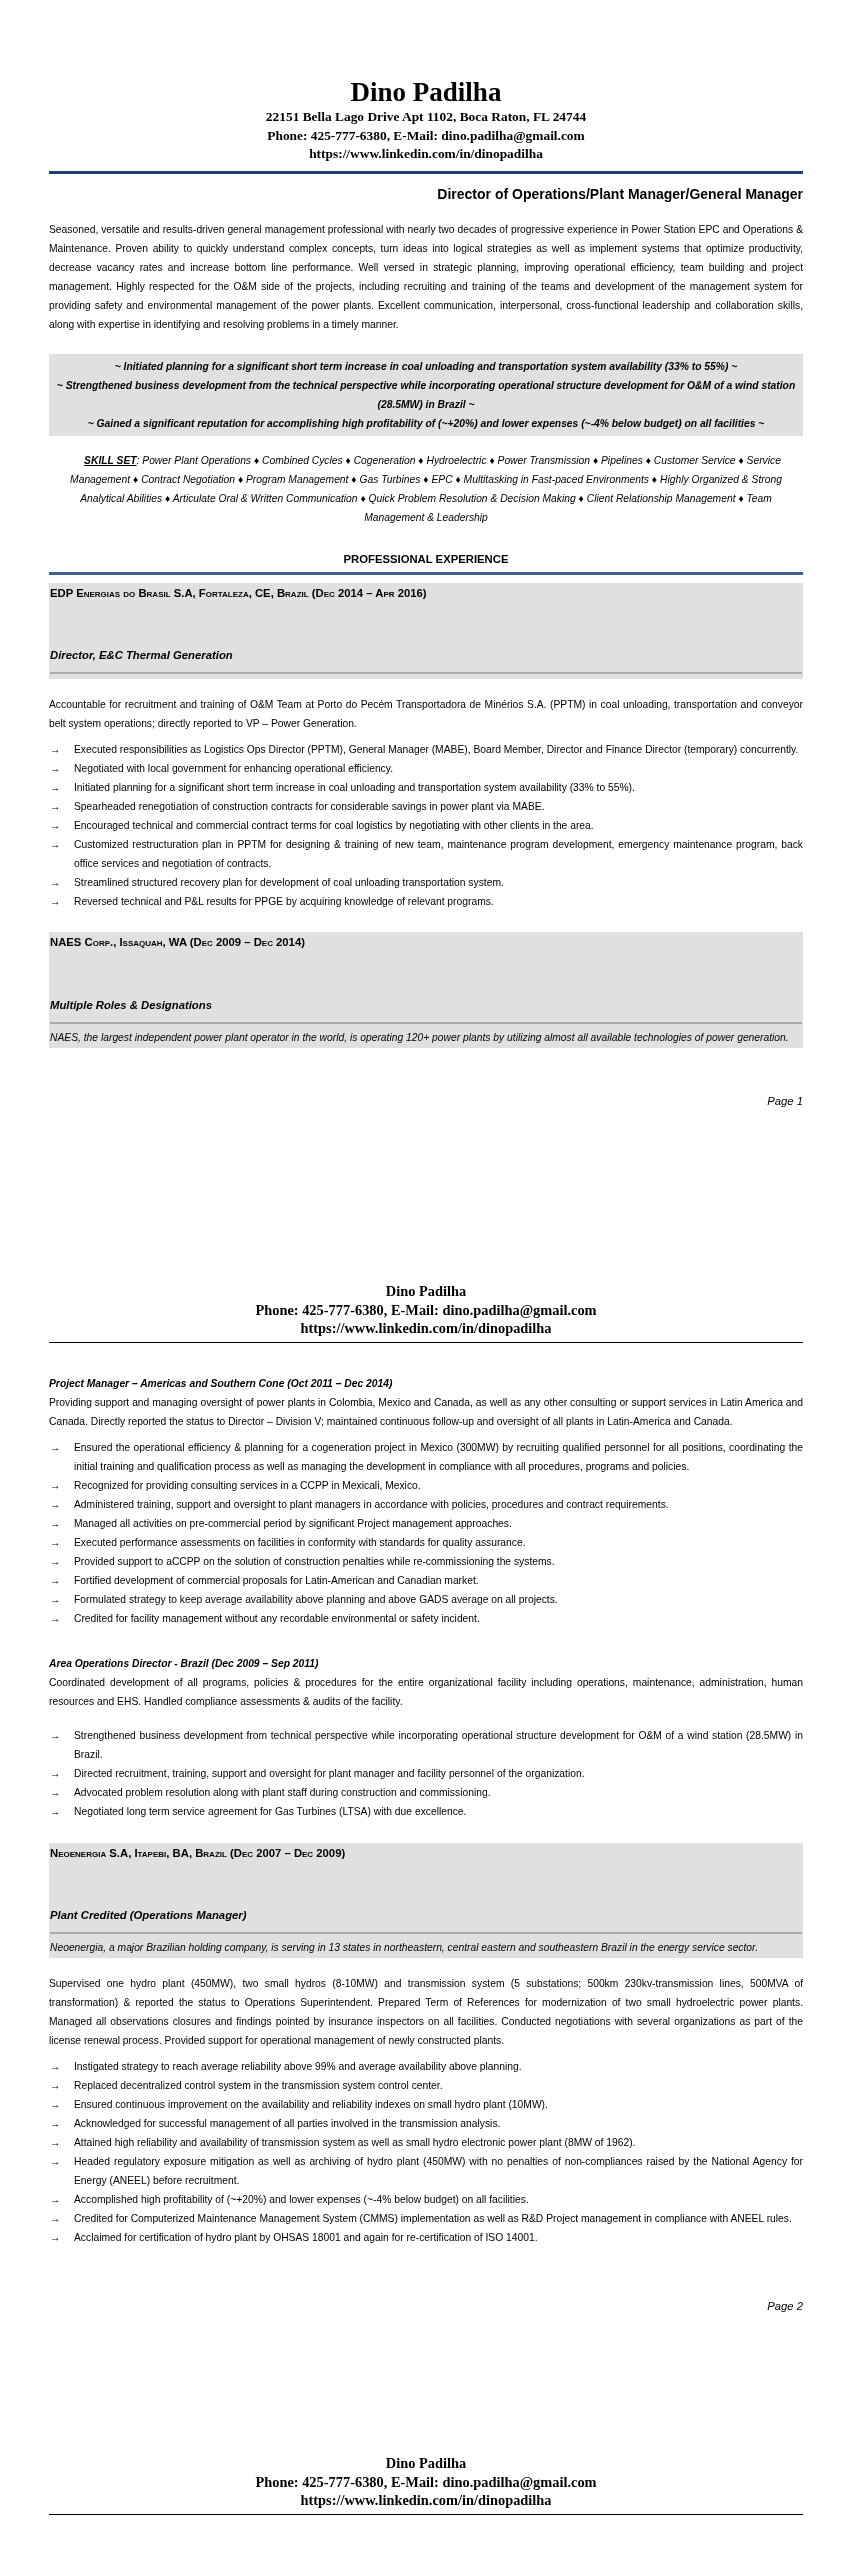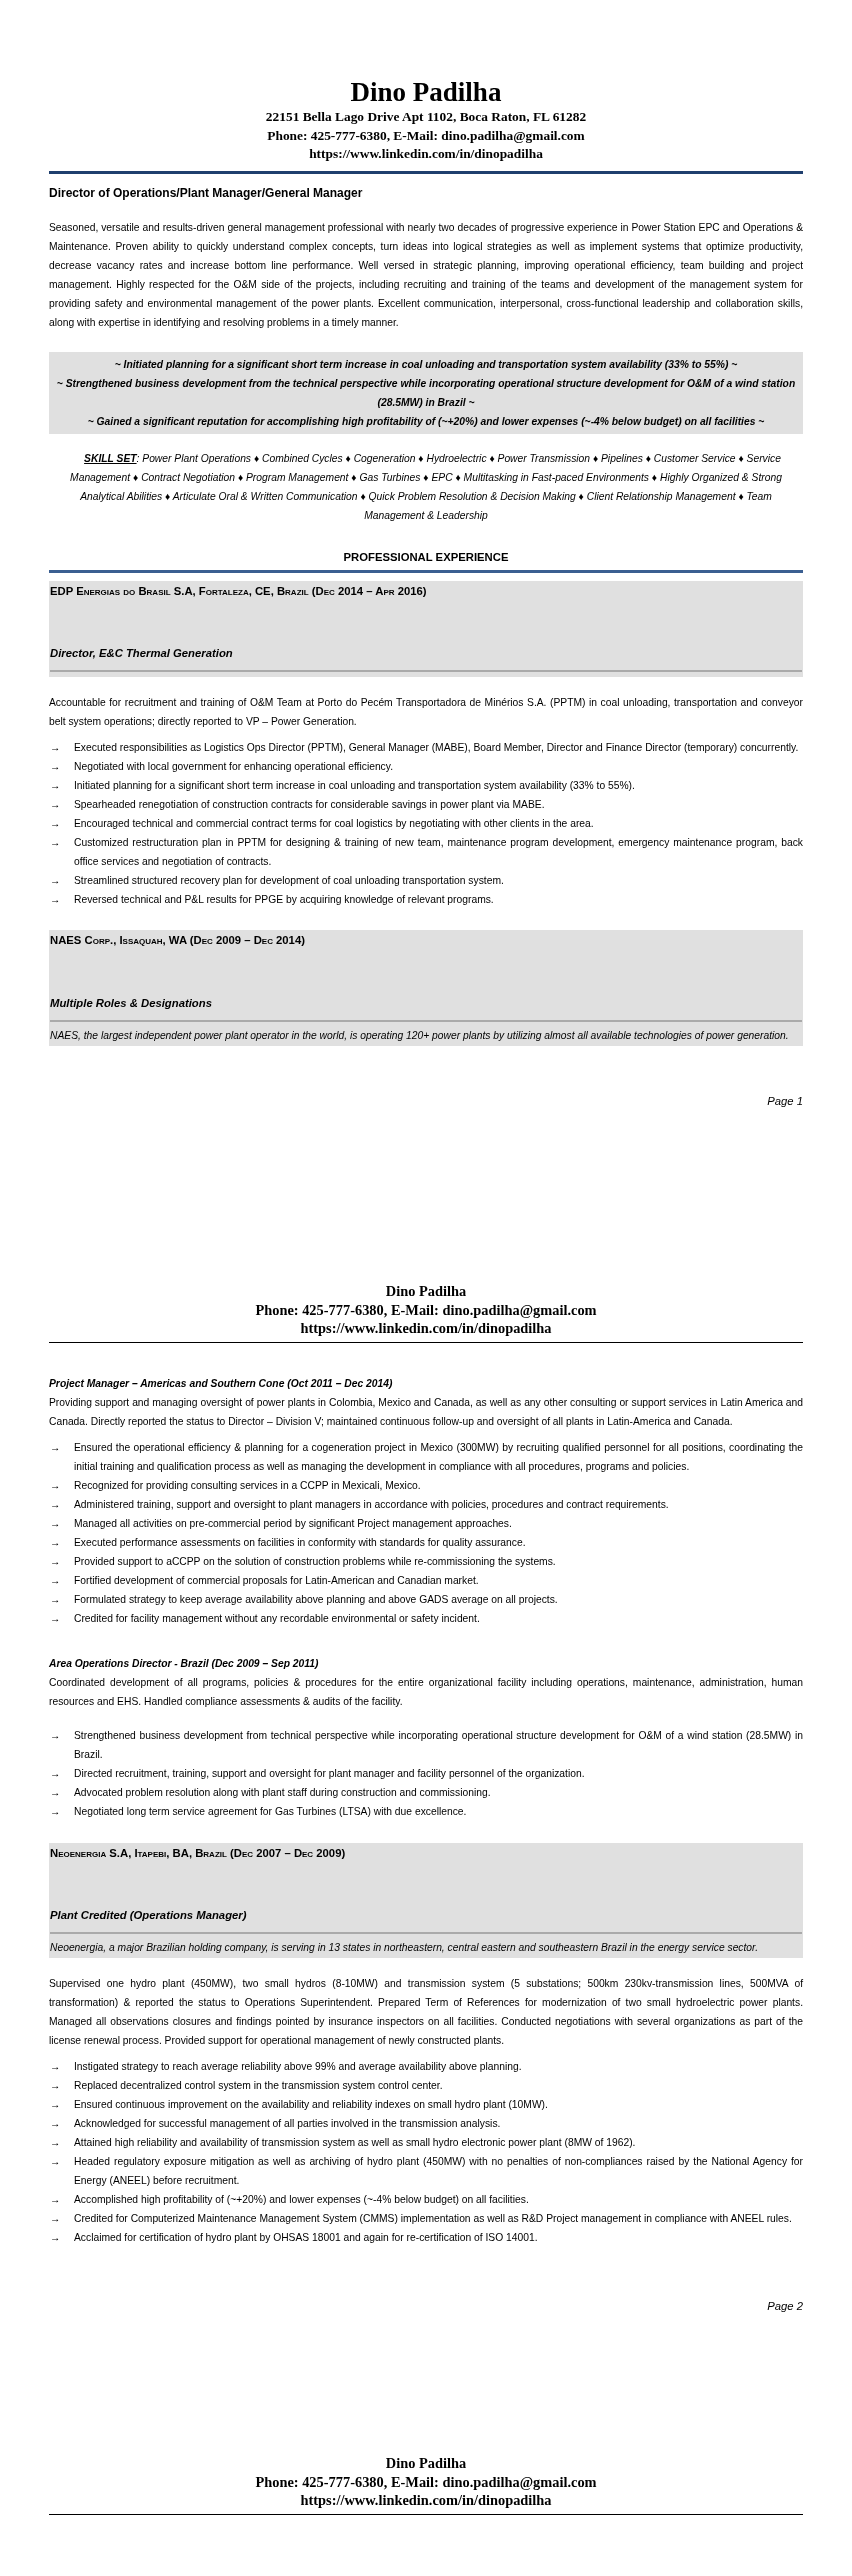--- a/index.html
+++ b/index.html
@@ -8,21 +8,21 @@
   .page1 { height: 1205px; padding-top: 77px; }
   .page2 { height: 1205px; padding-top: 77px; }
   .page3 { height: 1205px; padding-top: 44px; }
   .serif { font-family: "Liberation Serif", serif; font-weight: bold; text-align: center; }
   .name-big { font-size: 27px; line-height: 31px; }
   .name-small { font-size: 14.4px; line-height: 18.5px; }
   .contact { font-size: 13.4px; line-height: 18.5px; }
   .rule-navy { height: 3.1px; background: #1f3f6e; margin: 7.2px 0 0 0; }
   .rule-black { height: 1px; background: #000; margin: 4.1px 0 0 0; }
   .rule-blue { height: 2.6px; background: #3b5f91; margin: 7.2px 0 0 0; }
-  .title { font-weight: bold; font-size: 12px; text-align: left; margin: 12.4px 0 0 0; }
+  .title { font-weight: bold; font-size: 14px; text-align: right; margin: 12.4px 0 0 0; }
   p { margin: 0; }
   .summary { font-size: 10.3px; line-height: 19px; text-align: justify; margin-top: 17.5px; }
   .highlights { background: #e0e0e0; margin-top: 20.6px; padding: 3.1px 5.2px; font-weight: bold; font-style: italic; font-size: 10.3px; line-height: 19px; text-align: center; }
   .skills { font-style: italic; font-size: 10.3px; line-height: 19px; text-align: center; margin-top: 14.4px; }
   .skills .lbl { font-weight: bold; text-decoration: underline; padding-left: 13px; }
   .sec-head { font-weight: bold; font-size: 11.3px; text-align: center; margin-top: 26px; }
   .company-box { background: #e0e0e0; margin-top: 8.2px; padding: 1px 1px; }
   .company-box .co { font-weight: bold; font-size: 11.3px; line-height: 18.5px; font-variant: small-caps; }
   .company-box .role { font-weight: bold; font-style: italic; font-size: 11.3px; line-height: 18.5px; margin-top: 44px; }
   .company-box .bar { height: 2.1px; background: #aaaaaa; margin: 7.2px 0 4.1px 0; }
@@ -35,21 +35,21 @@
   .subrole + .para { margin-top: 0; }
   .page-num { position: absolute; right: 49px; font-style: italic; font-size: 11.3px; }
   .page1 .page-num { top: 1095px; }
   .page2 .page-num { top: 1095px; }
 </style>
 </head>
 <body>
 
 <div class="page page1">
   <div class="serif name-big">Dino Padilha</div>
-  <div class="serif contact">22151 Bella Lago Drive Apt 1102, Boca Raton, FL 61282</div>
+  <div class="serif contact">22151 Bella Lago Drive Apt 1102, Boca Raton, FL 24744</div>
   <div class="serif contact">Phone: 425-777-6380, E-Mail: dino.padilha@gmail.com</div>
   <div class="serif contact">https://www.linkedin.com/in/dinopadilha</div>
   <div class="rule-navy"></div>
 
   <div class="title">Director of Operations/Plant Manager/General Manager</div>
   <p class="summary">Seasoned, versatile and results-driven general management professional with nearly two decades of progressive experience in Power Station EPC and Operations &amp; Maintenance. Proven ability to quickly understand complex concepts, turn ideas into logical strategies as well as implement systems that optimize productivity, decrease vacancy rates and increase bottom line performance. Well versed in strategic planning, improving operational efficiency, team building and project management. Highly respected for the O&amp;M side of the projects, including recruiting and training of the teams and development of the management system for providing safety and environmental management of the power plants. Excellent communication, interpersonal, cross-functional leadership and collaboration skills, along with expertise in identifying and resolving problems in a timely manner.</p>
 
   <div class="highlights">
     <div>~ Initiated planning for a significant short term increase in coal unloading and transportation system availability (33% to 55%) ~</div>
     <div>~ Strengthened business development from the technical perspective while incorporating operational structure development for O&amp;M of a wind station (28.5MW) in Brazil ~</div>
@@ -95,21 +95,21 @@
   <div class="rule-black"></div>
 
   <div class="subrole" style="margin-top:31px">Project Manager – Americas and Southern Cone (Oct 2011 – Dec 2014)</div>
   <p class="para">Providing support and managing oversight of power plants in Colombia, Mexico and Canada, as well as any other consulting or support services in Latin America and Canada. Directly reported the status to Director – Division V; maintained continuous follow-up and oversight of all plants in Latin-America and Canada.</p>
   <ul class="bul">
     <li><span class="arrow">→</span><span>Ensured the operational efficiency &amp; planning for a cogeneration project in Mexico (300MW) by recruiting qualified personnel for all positions, coordinating the initial training and qualification process as well as managing the development in compliance with all procedures, programs and policies.</span></li>
     <li><span class="arrow">→</span><span>Recognized for providing consulting services in a CCPP in Mexicali, Mexico.</span></li>
     <li><span class="arrow">→</span><span>Administered training, support and oversight to plant managers in accordance with policies, procedures and contract requirements.</span></li>
     <li><span class="arrow">→</span><span>Managed all activities on pre-commercial period by significant Project management approaches.</span></li>
     <li><span class="arrow">→</span><span>Executed performance assessments on facilities in conformity with standards for quality assurance.</span></li>
-    <li><span class="arrow">→</span><span>Provided support to aCCPP on the solution of construction problems while re-commissioning the systems.</span></li>
+    <li><span class="arrow">→</span><span>Provided support to aCCPP on the solution of construction penalties while re-commissioning the systems.</span></li>
     <li><span class="arrow">→</span><span>Fortified development of commercial proposals for Latin-American and Canadian market.</span></li>
     <li><span class="arrow">→</span><span>Formulated strategy to keep average availability above planning and above GADS average on all projects.</span></li>
     <li><span class="arrow">→</span><span>Credited for facility management without any recordable environmental or safety incident.</span></li>
   </ul>
 
   <div class="subrole">Area Operations Director - Brazil (Dec 2009 – Sep 2011)</div>
   <p class="para">Coordinated development of all programs, policies &amp; procedures for the entire organizational facility including operations, maintenance, administration, human resources and EHS. Handled compliance assessments &amp; audits of the facility.</p>
   <ul class="bul" style="margin-top:15.5px">
     <li><span class="arrow">→</span><span>Strengthened business development from technical perspective while incorporating operational structure development for O&amp;M of a wind station (28.5MW) in Brazil.</span></li>
     <li><span class="arrow">→</span><span>Directed recruitment, training, support and oversight for plant manager and facility personnel of the organization.</span></li>

